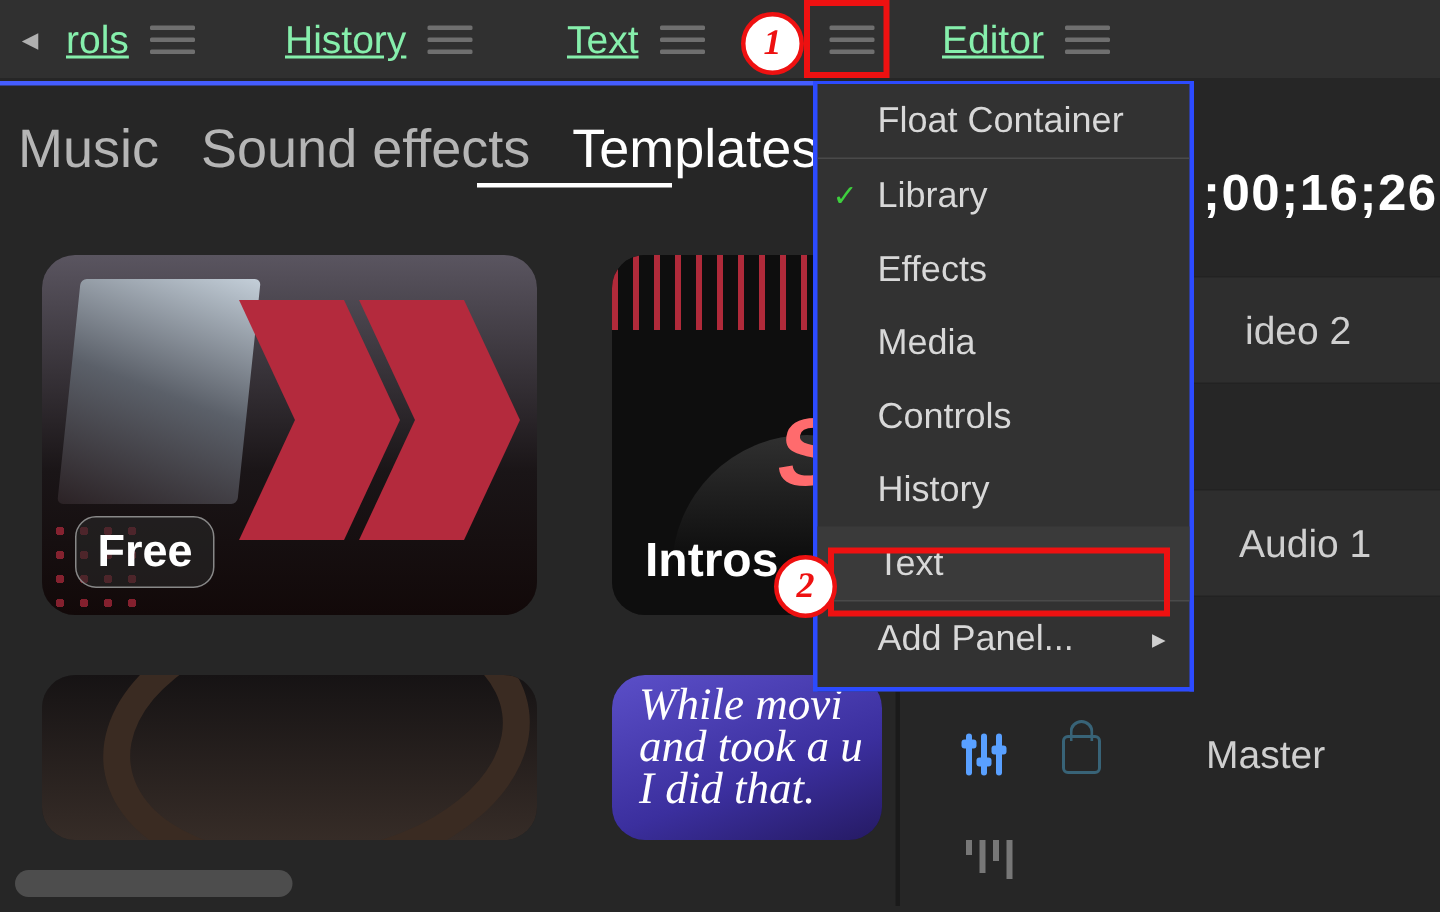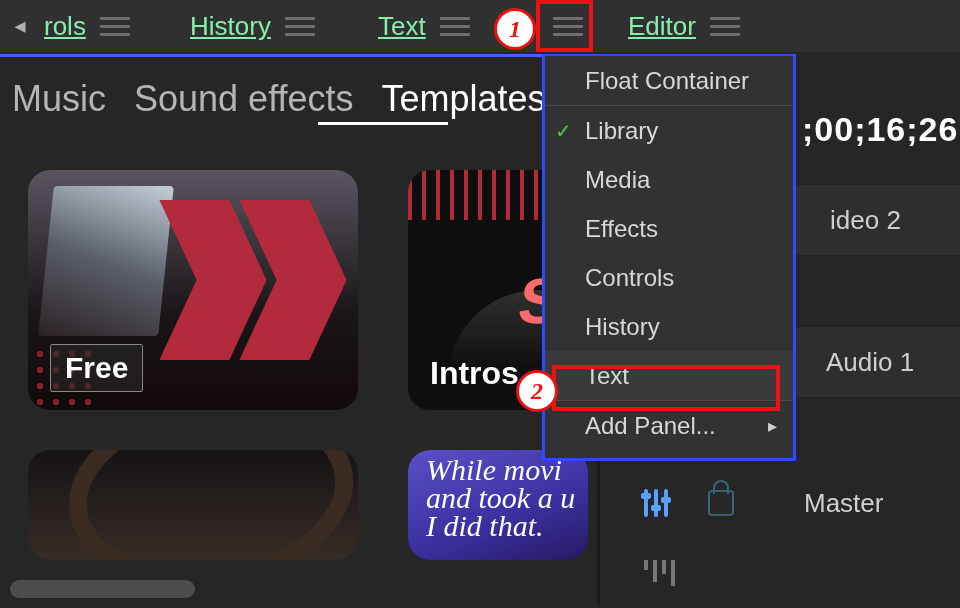--- a/index.html
+++ b/index.html
@@ -23,21 +23,21 @@
   
   .t1-bg{position:absolute;inset:0;background:linear-gradient(180deg,#5a5560 0%,#1a1517 60%,#120909 100%);}
   .t1-photo{position:absolute;left:18px;top:16px;width:120px;height:150px;background:linear-gradient(200deg,#c4cfd9 0%,#5b6069 50%,#2b2225 100%);border-radius:4px;transform:skewX(-6deg);}
   .chevR{position:absolute;width:70px;height:160px;}
   .chevR:before,.chevR:after{content:"";position:absolute;left:0;width:70px;height:14px;background:#b42a3d;transform-origin:left center;}
   .chevR.solid:before{height:80px;top:0;transform:skewX(25deg);}
   .chevR.solid:after{height:80px;top:80px;transform:skewX(-25deg);}
   .dotgrid{position:absolute;left:4px;top:176px;width:60px;height:60px;
     background-image:radial-gradient(circle,#b42a3d 3px,transparent 3px);
     background-size:16px 16px;opacity:.7;}
-  .free-badge{position:absolute;left:22px;bottom:18px;padding:6px 14px;border:1px solid #888;border-radius:2px;background:rgba(40,40,40,.6);}
+  .free-badge{position:absolute;left:22px;bottom:18px;padding:6px 14px;border:1px solid #888;border-radius:14px;background:rgba(40,40,40,.6);}
   
   .t2-bg{position:absolute;inset:0;background:#0e0e0e;}
   .t2-stripes{position:absolute;left:0;top:0;width:100%;height:50px;background:repeating-linear-gradient(90deg,#b02a3a 0 4px,#0e0e0e 4px 14px);}
   .t2-road{position:absolute;left:40px;top:120px;width:180px;height:90px;background:linear-gradient(0deg,#0a0a0a,#303030);border-radius:90px 90px 0 0;}
   .t2-sp{position:absolute;right:-20px;top:94px;font-size:64px;font-weight:900;color:#ff6b6d;letter-spacing:2px;transform:skewX(-8deg);}
   .t2-cap{position:absolute;left:22px;bottom:18px;font-size:32px;font-weight:700;color:#fff;}
   
   .t3-bg{position:absolute;inset:0;background:linear-gradient(180deg,#161314,#362c27);}
   .t3-wreath{position:absolute;left:40px;top:-50px;width:250px;height:150px;border:18px solid #3a2b22;border-radius:50%;transform:rotate(-8deg);}
   
@@ -204,24 +204,24 @@
   <div class="menu">
     <div class="mi">
         <span>Float Container</span>
       </div>
     <div class="sep"></div>
     <div class="mi">
       <span class="chk">✓</span>
       <span>Library</span>
     </div>
     <div class="mi">
+        <span>Effects</span>
+      </div>
+    <div class="mi">
         <span>Media</span>
-      </div>
-    <div class="mi">
-        <span>Effects</span>
       </div>
     <div class="mi">
         <span>Controls</span>
       </div>
     <div class="mi">
         <span>History</span>
       </div>
     <div class="mi sel">
         <span>Text</span>
       </div>

